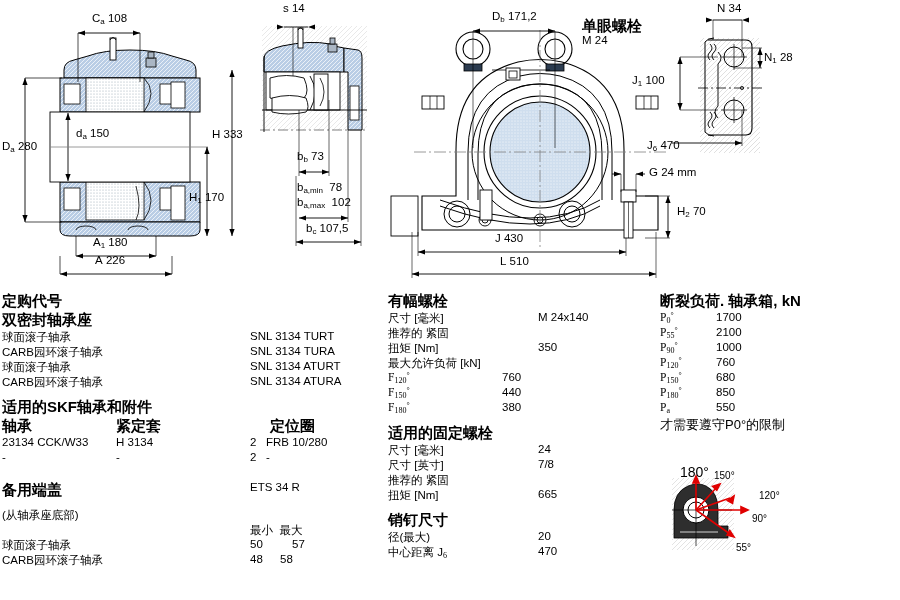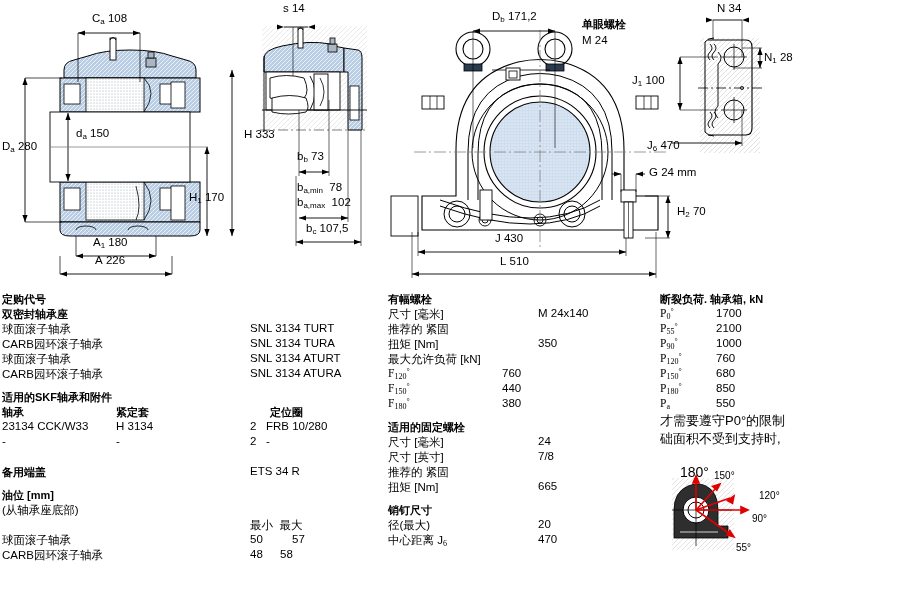--- a/index.html
+++ b/index.html
@@ -13,21 +13,21 @@
   .page{position:relative;width:900px;height:600px;}
 
   
   .dwg{position:absolute;}
   .dimtext{position:absolute;font-size:11.5px;color:#000;white-space:nowrap;}
   .dimtext sub{font-size:8px;vertical-align:-2px;}
   svg{display:block;overflow:visible;}
 
   
   .col{position:absolute;}
-  .hdr{font-weight:bold;font-size:11px;white-space:nowrap;}
+  .hdr{font-weight:bold;font-size:15px;white-space:nowrap;}
   .lbl{font-size:13px;white-space:nowrap;}
   .sub{font-size:8px;vertical-align:-2px;}
   .sup{font-size:8px;vertical-align:3px;}
   .serif{font-family:"Liberation Serif","DejaVu Serif",serif;}
 
   table.tbl{border-collapse:collapse;font-size:11.5px;}
   table.tbl td{padding:0;height:15px;vertical-align:top;white-space:nowrap;}
   .sp{height:8px;}
 
   
@@ -125,21 +125,21 @@
 
     <div class="dimtext" style="left:92px;top:12px;">
       <span>C</span><sub>a</sub>&nbsp;<span>108</span>
     </div>
     <div class="dimtext" style="left:2px;top:140px;">
       <span>D</span><sub>a</sub>&nbsp;<span>280</span>
     </div>
     <div class="dimtext" style="left:76px;top:127px;">
       <span>d</span><sub>a</sub>&nbsp;<span>150</span>
     </div>
-    <div class="dimtext" style="left:212px;top:128px;margin-left:32px;">
+    <div class="dimtext" style="left:212px;top:128px;">
       <span>H</span>&nbsp;<span>333</span>
     </div>
     <div class="dimtext" style="left:189px;top:191px;">
       <span>H</span><sub>1</sub>&nbsp;<span>170</span>
     </div>
     <div class="dimtext" style="left:93px;top:236px;">
       <span>A</span><sub>1</sub>&nbsp;<span>180</span>
     </div>
     <div class="dimtext" style="left:95px;top:254px;">
       <span>A</span>&nbsp;<span>226</span>
@@ -459,21 +459,20 @@
       <tr>
         <td class="hdr">备用端盖</td>
         <td></td>
         <td>ETS 34 R</td>
       </tr>
     </tbody>
       </table>
 
     <div class="sp"></div>
 
-    <div class="hdr">油位 [mm]</div>
 
     <table class="tbl" style="width:380px;">
       <tbody>
           <tr>
         <td style="width:248px;">(从轴承座底部)</td>
         <td></td>
       </tr>
       <tr>
         <td></td>
         <td>
@@ -629,21 +628,20 @@
       <tr>
         <td class="serif">
           <span>P</span><sub class="sub"><span>a</span></sub>
         </td>
         <td>550</td>
       </tr>
     </tbody>
       </table>
 
     <div class="lbl">才需要遵守P0°的限制</div>
-    <div class="lbl">础面积不受到支持时,</div>
   </div>
 
   <div class="angdia" style="left:672px;top:470px;width:228px;height:120px;">
     <svg width="228" height="120" viewBox="0 0 228 120">
       <defs>
         <pattern id="hatchD" width="5" height="5" patternUnits="userSpaceOnUse">
           <rect width="5" height="5" fill="#ffffff"></rect>
           <path d="M0,5 l5,-5" stroke="#e0e0e0" stroke-width="0.9"></path>
         </pattern>
       </defs>

